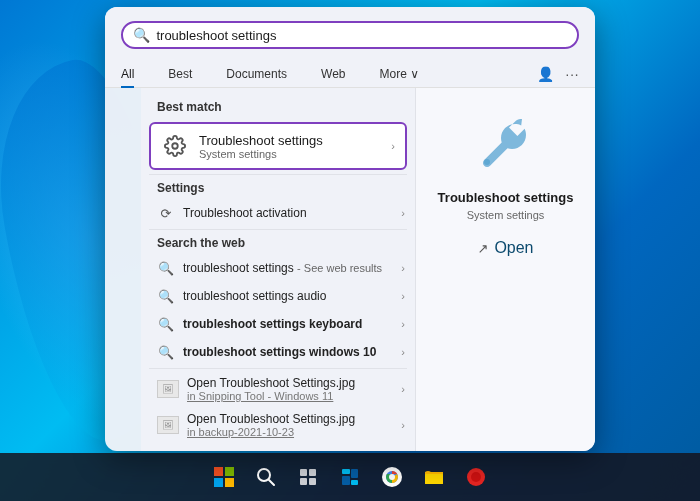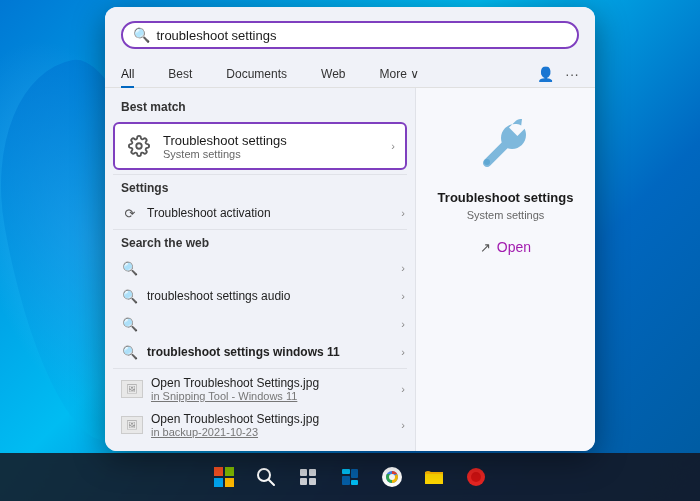--- a/index.html
+++ b/index.html
@@ -148,20 +148,21 @@
       display: flex;
       gap: 10px;
       color: #555;
       font-size: 14px;
     }
 
     
     .search-results-area {
       display: flex;
       min-height: 300px;
+      padding-left: 36px;
     }
 
     
     .results-left {
       flex: 1;
       padding: 8px 0;
       background: rgba(240,242,248,0.98);
     }
 
     .section-label {
@@ -294,22 +295,22 @@
       gap: 6px;
       cursor: pointer;
       padding: 2px 6px;
       border-radius: 4px;
     }
     .open-btn-icon {
       font-size: 13px;
       color: #555;
     }
     .open-btn-text {
-      font-size: 14px;
-      color: #a21caf;
+      font-size: 16px;
+      color: #0c4a6e;
     }
 
     .divider {
       height: 1px;
       background: #e0e2e8;
       margin: 2px 8px;
     }
 
     
     .win-logo {
@@ -374,34 +375,38 @@
           <span class="item-text">Troubleshoot activation</span>
           <span class="item-arrow">›</span>
         </div>
 
         <div class="divider"></div>
 
         <div class="section-label">Search the web</div>
 
         <div class="result-item">
           <div class="icon-sm">🔍</div>
+          <span class="item-text">
+            <span>troubleshoot settings</span>&nbsp;<span style="color:#666;font-size:11px">- See web results</span>
+          </span>
           <span class="item-arrow">›</span>
         </div>
         <div class="result-item">
           <div class="icon-sm">🔍</div>
           <span class="item-text">troubleshoot settings audio</span>
           <span class="item-arrow">›</span>
         </div>
         <div class="result-item">
           <div class="icon-sm">🔍</div>
+          <span class="item-text"><strong>troubleshoot settings keyboard</strong></span>
           <span class="item-arrow">›</span>
         </div>
         <div class="result-item">
           <div class="icon-sm">🔍</div>
-          <span class="item-text"><strong>troubleshoot settings windows 11</strong></span>
+          <span class="item-text"><strong>troubleshoot settings windows 10</strong></span>
           <span class="item-arrow">›</span>
         </div>
 
         <div class="divider"></div>
 
 
         <div class="result-item">
           <div class="photo-item-icon">🖼</div>
           <div style="flex:1;min-width:0;">
             <div class="item-text" style="font-size:12px;white-space:nowrap;overflow:hidden;text-overflow:ellipsis;">Open Troubleshoot Settings.jpg</div>

